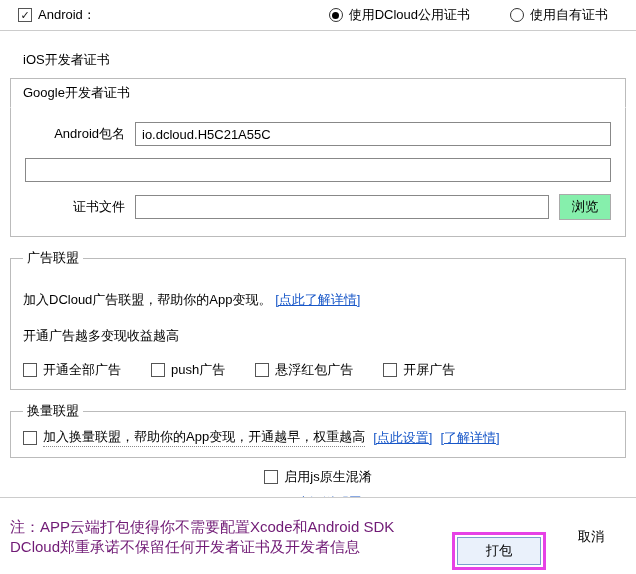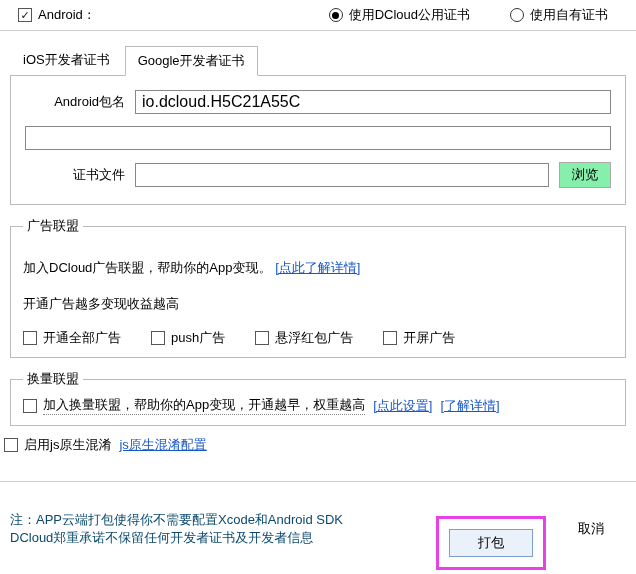--- a/index.html
+++ b/index.html
@@ -53,20 +53,21 @@
   .radio-dot.sel::after {
     content: "";
     width: 7px; height: 7px;
     background: #000;
     border-radius: 50%;
   }
   .tabs {
     display: flex;
     padding: 14px 10px 0 10px;
     gap: 2px;
+    flex-direction: column;
   }
   .tab {
     padding: 5px 12px;
     border: 1px solid transparent;
     cursor: pointer;
   }
   .tab.active {
     border: 1px solid #bbb;
     border-bottom-color: #fff;
     position: relative;
@@ -87,54 +88,54 @@
   .field-label {
     width: 100px;
     text-align: right;
   }
   .field-row input[type=text],
   .field-row input[type=password] {
     flex: 1;
     height: 24px;
     border: 1px solid #888;
     padding: 2px 6px;
-    font-size: 16px;
+    font-size: 13px;
     font-family: inherit;
   }
   .btn {
     min-width: 52px;
     height: 26px;
     border: 1px solid #aaa;
     background: #86efac;
     cursor: pointer;
     padding: 0 10px;
   }
   .btn.primary {
     border: 1px solid #7a9fce;
     background: #eaf1fb;
   }
   .link { color: #1857c8; text-decoration: underline; cursor: pointer; }
   .ads-row { }
   .ads-row .chk { margin-right: 30px; }
-  .misc-row { padding: 10px 4px; }
+  .misc-row { padding: 10px 4px; flex-direction: column; }
   .footer {
     position: absolute;
     bottom: 0; left: 0; right: 0;
     border-top: 1px solid #ccc;
     display: flex;
     align-items: center;
     padding: 6px 10px 4px 10px;
     gap: 10px;
     background: #fff;
   }
-  .note { color: #0c4a6e; font-size: 13px; flex: 1; line-height: 1.35; }
+  .note { color: #701a75; font-size: 15px; flex: 1; line-height: 1.35; }
   .highlight-box {
     display: inline-block;
     border: 3px solid #e642e6;
-    padding: 10px;
+    padding: 2px;
     margin-top: 28px;
   }
   .highlight-box .btn.primary { min-width: 84px; height: 28px; }
   .btn.cancel { min-width: 70px; height: 28px; background: #fff; border: 1px solid #fff; }
   fieldset { border: 1px solid #bbb; margin: 12px 10px 0 10px; padding: 8px 12px 10px 12px; }
   legend { padding: 0 4px; }
   .para { margin: 16px 0; }
 </style>
 </head>
 <body>

